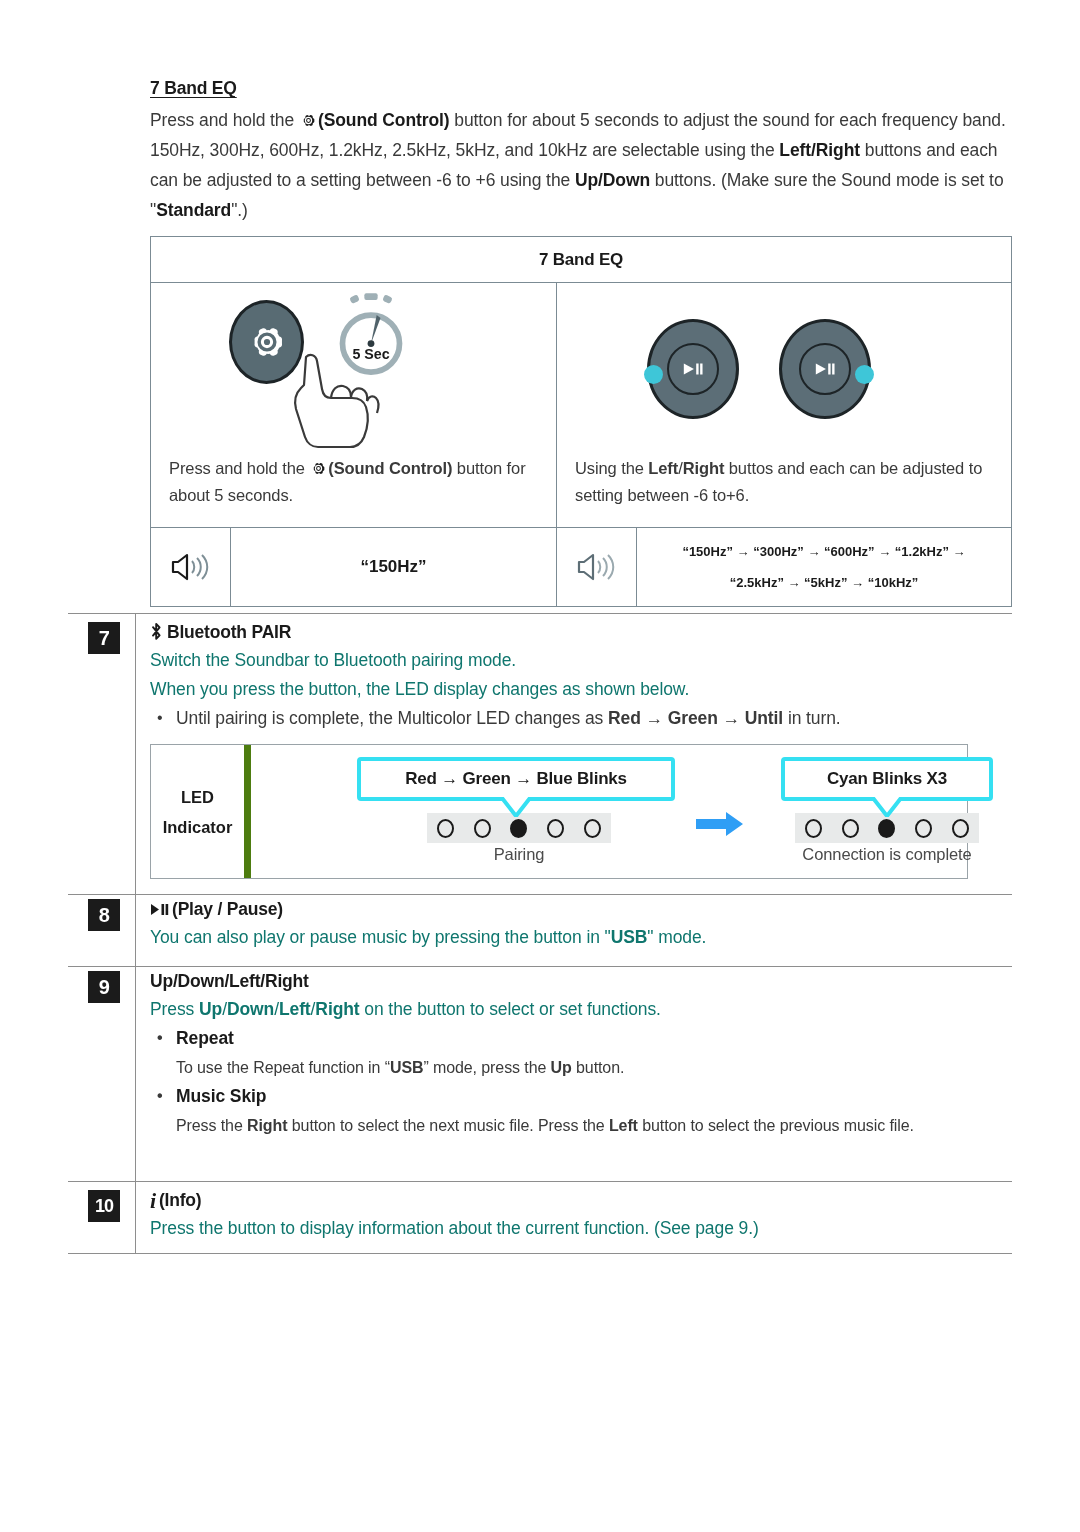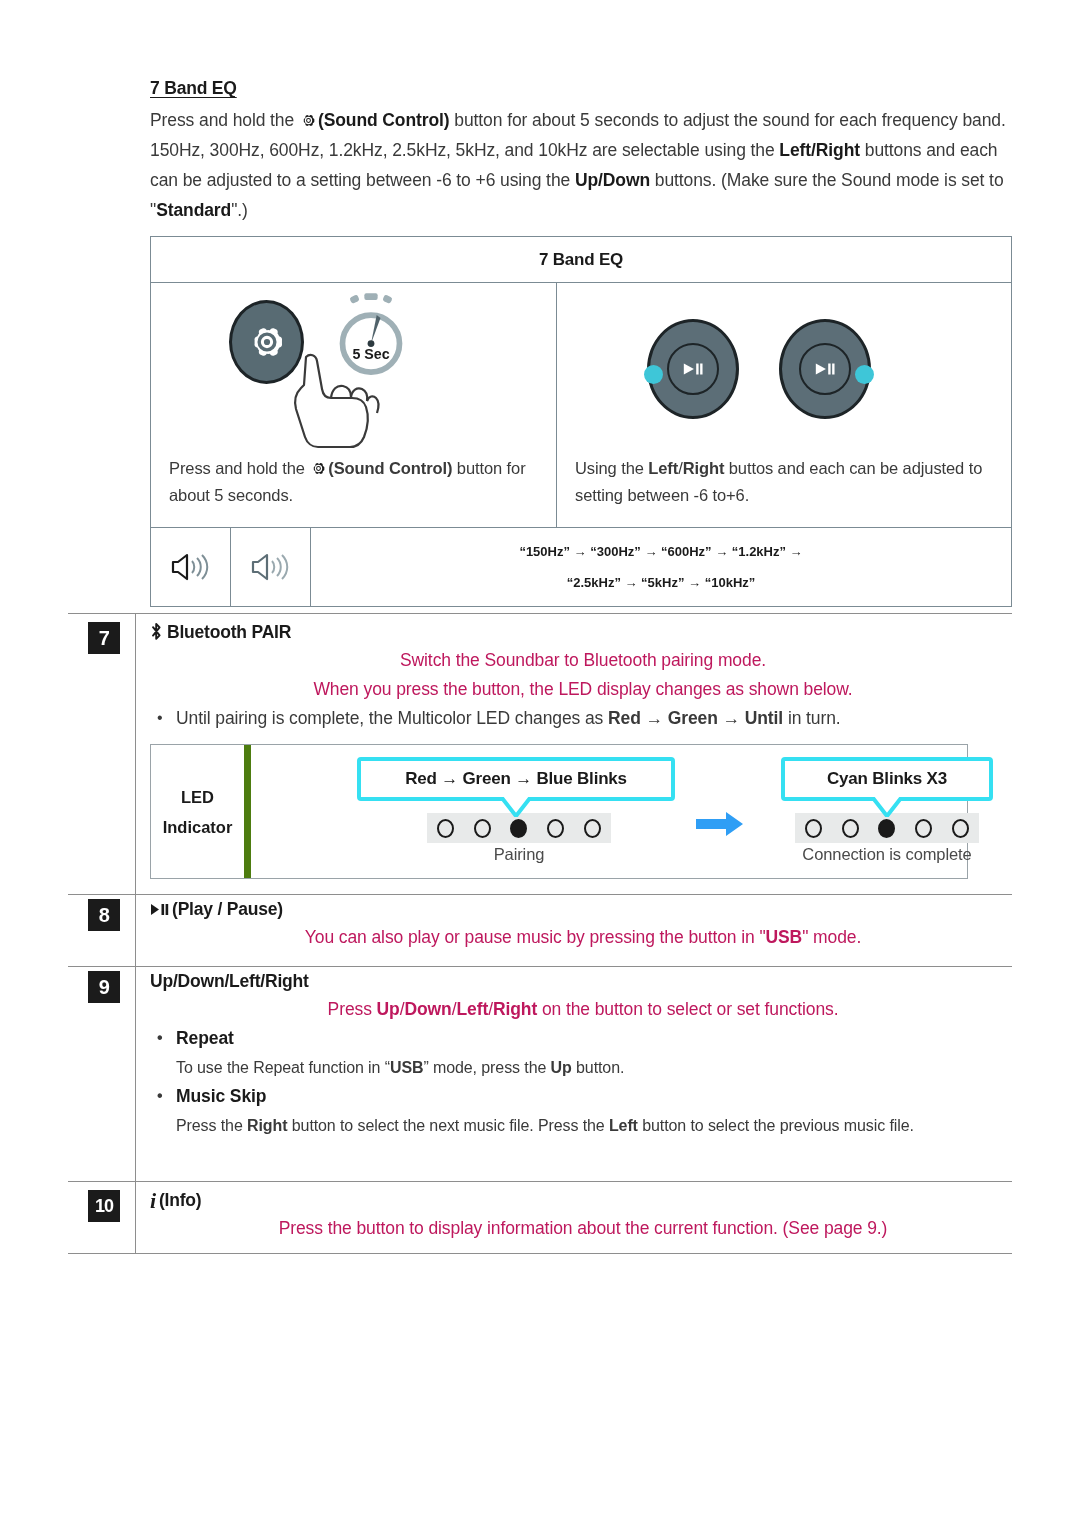--- a/index.html
+++ b/index.html
@@ -185,21 +185,21 @@
     letter-spacing: -0.5px;
   }
   .num-badge.wide { font-size: 18px; letter-spacing: -1px; }
 
   .row-body { position: absolute; left: 150px; width: 866px; }
   .row-title {
     font-size: 17.5px; font-weight: bold; color: #1a1a1a;
     letter-spacing: -0.2px;
     margin-bottom: 3px;
   }
-  .row-line { font-size: 17.5px; line-height: 29px; color: #be185d; letter-spacing: -0.1px; text-align: center; }
+  .row-line { font-size: 17.5px; line-height: 29px; color: #0f766e; letter-spacing: -0.1px; }
   .bullet-line {
     font-size: 17.5px; line-height: 29px; color: #3a3a3a;
     padding-left: 26px; position: relative; letter-spacing: -0.1px;
   }
   .bullet-line::before {
     content: "\2022";
     position: absolute; left: 7px; top: -1px;
     color: #3a3a3a; font-size: 16px;
   }
   .bullet-line.bold-item { font-weight: bold; color: #1a1a1a; }
@@ -372,20 +372,21 @@
 
     <div class="eq-bot">
       <div class="spk-cell">
         <svg width="40" height="34" viewBox="0 0 40 34">
           <path d="M16 5 L7 12 L2 12 L2 22 L7 22 L16 29 Z" fill="none" stroke="#1a1a1a" stroke-width="2.2" stroke-linejoin="round"></path>
           <path d="M21 11 C24 14 24 20 21 23" fill="none" stroke="#7e8f96" stroke-width="2"></path>
           <path d="M26 8 C31 13 31 21 26 26" fill="none" stroke="#7e8f96" stroke-width="2"></path>
           <path d="M31 5 C38 12 38 22 31 29" fill="none" stroke="#7e8f96" stroke-width="2"></path>
         </svg>
       </div>
+      <div class="val-cell-l">“150Hz”</div>
       <div class="spk-cell2">
         <svg width="40" height="34" viewBox="0 0 40 34">
           <path d="M16 5 L7 12 L2 12 L2 22 L7 22 L16 29 Z" fill="none" stroke="#5d6e76" stroke-width="2.2" stroke-linejoin="round"></path>
           <path d="M21 11 C24 14 24 20 21 23" fill="none" stroke="#9aa9af" stroke-width="2"></path>
           <path d="M26 8 C31 13 31 21 26 26" fill="none" stroke="#9aa9af" stroke-width="2"></path>
           <path d="M31 5 C38 12 38 22 31 29" fill="none" stroke="#9aa9af" stroke-width="2"></path>
         </svg>
       </div>
       <div class="val-cell-r">
         <div>“150Hz” → “300Hz” → “600Hz” → “1.2kHz” →</div>

